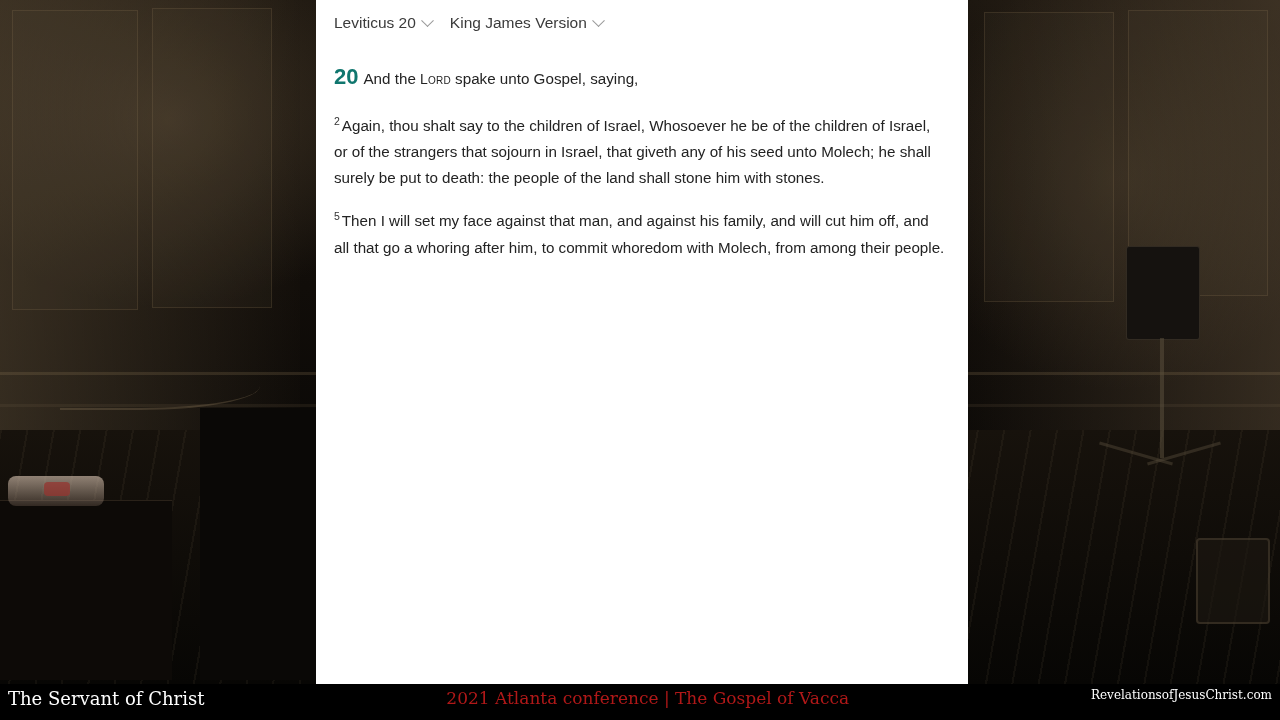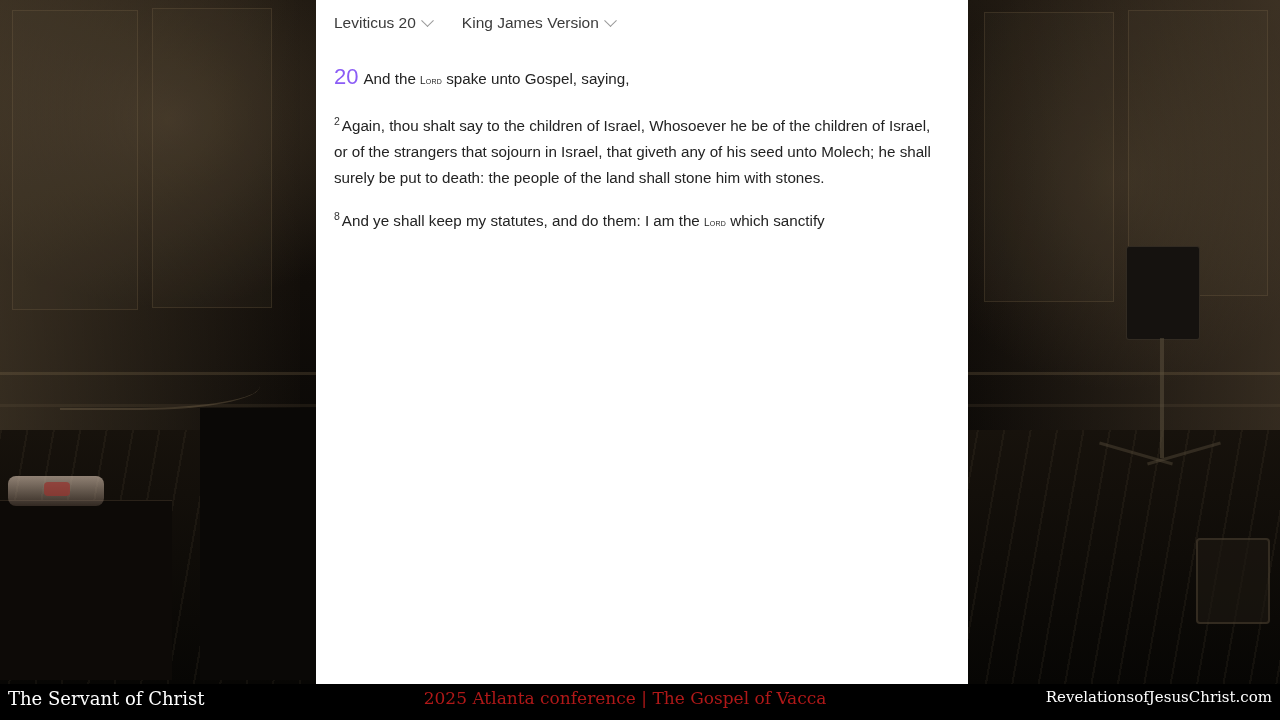--- a/index.html
+++ b/index.html
@@ -109,21 +109,21 @@
     left: 316px; top: 0;
     width: 652px; height: 684px;
     background: #ffffff;
     overflow: hidden;
   }
 
   .bible-header {
     display: flex;
     align-items: center;
     padding: 14px 0 0 18px;
-    gap: 30px;
+    gap: 18px;
   }
   .dd {
     display: inline-flex;
     align-items: center;
     gap: 7px;
     font-size: 15.5px;
     color: #3b3b3b;
     cursor: pointer;
   }
   .dd .caret {
@@ -136,35 +136,35 @@
 
   .bible-body {
     padding: 26px 22px 0 18px;
     color: #232323;
     font-size: 15.2px;
     line-height: 1.72;
   }
   .verse { margin: 0 0 16px 0; }
   .chapnum {
     font-size: 22px;
-    font-weight: normal;
-    color: #8b5cf6;
+    font-weight: bold;
+    color: #0f766e;
     margin-right: 5px;
     vertical-align: baseline;
     text-align: right;
   }
   .vnum {
     font-size: 10.5px;
     vertical-align: super;
     color: #333;
     margin-right: 2px;
   }
   .smallcaps {
     font-variant: small-caps;
-    font-size: 10px;
+    font-size: 14px;
     letter-spacing: .2px;
   }
 
   
   .bottom-bar {
     position: absolute;
     left: 0; top: 688px;
     width: 1280px; height: 36px;
     background: #000;
     display: flex;
@@ -181,21 +181,21 @@
   .bb-center {
     font-family: "DejaVu Serif", serif;
     font-size: 17px;
     color: #b01818;
     white-space: nowrap;
     text-align: center;
     flex: 1;
   }
   .bb-right {
     font-family: "DejaVu Serif", serif;
-    font-size: 15px;
+    font-size: 12px;
     color: #ffffff;
     white-space: nowrap;
   }
 </style>
 </head>
 <body>
 
 <div class="screen">
 
   <div class="bg">
@@ -238,29 +238,29 @@
       <p class="verse">
         <span class="chapnum">20</span><span>And the </span><span class="smallcaps">Lord</span><span> spake unto Gospel, saying,</span>
       </p>
 
       <p class="verse">
         <span class="vnum">2</span><span>Again, thou shalt say to the children of Israel, Whosoever he be of the children of Israel, or of the strangers that sojourn in Israel, that giveth any of his seed unto Molech; he shall surely be put to death: the people of the land shall stone him with stones.</span>
       </p>
 
 
 
-
-
-
       <p class="verse">
-        <span class="vnum">8</span><span>And ye shall keep my statutes, and do them: I am the </span><span class="smallcaps">Lord</span><span> which sanctify</span>
+        <span class="vnum">5</span><span>Then I will set my face against that man, and against his family, and will cut him off, and all that go a whoring after him, to commit whoredom with Molech, from among their people.</span>
       </p>
+
+
+
 
     </div>
   </div>
 
   <div class="bottom-bar">
     <div class="bb-text">The Servant of Christ</div>
-    <div class="bb-center">2025 Atlanta conference | The Gospel of Vacca</div>
+    <div class="bb-center">2021 Atlanta conference | The Gospel of Vacca</div>
     <div class="bb-right">RevelationsofJesusChrist.com</div>
   </div>
 
 </div>
 
 </body></html>

